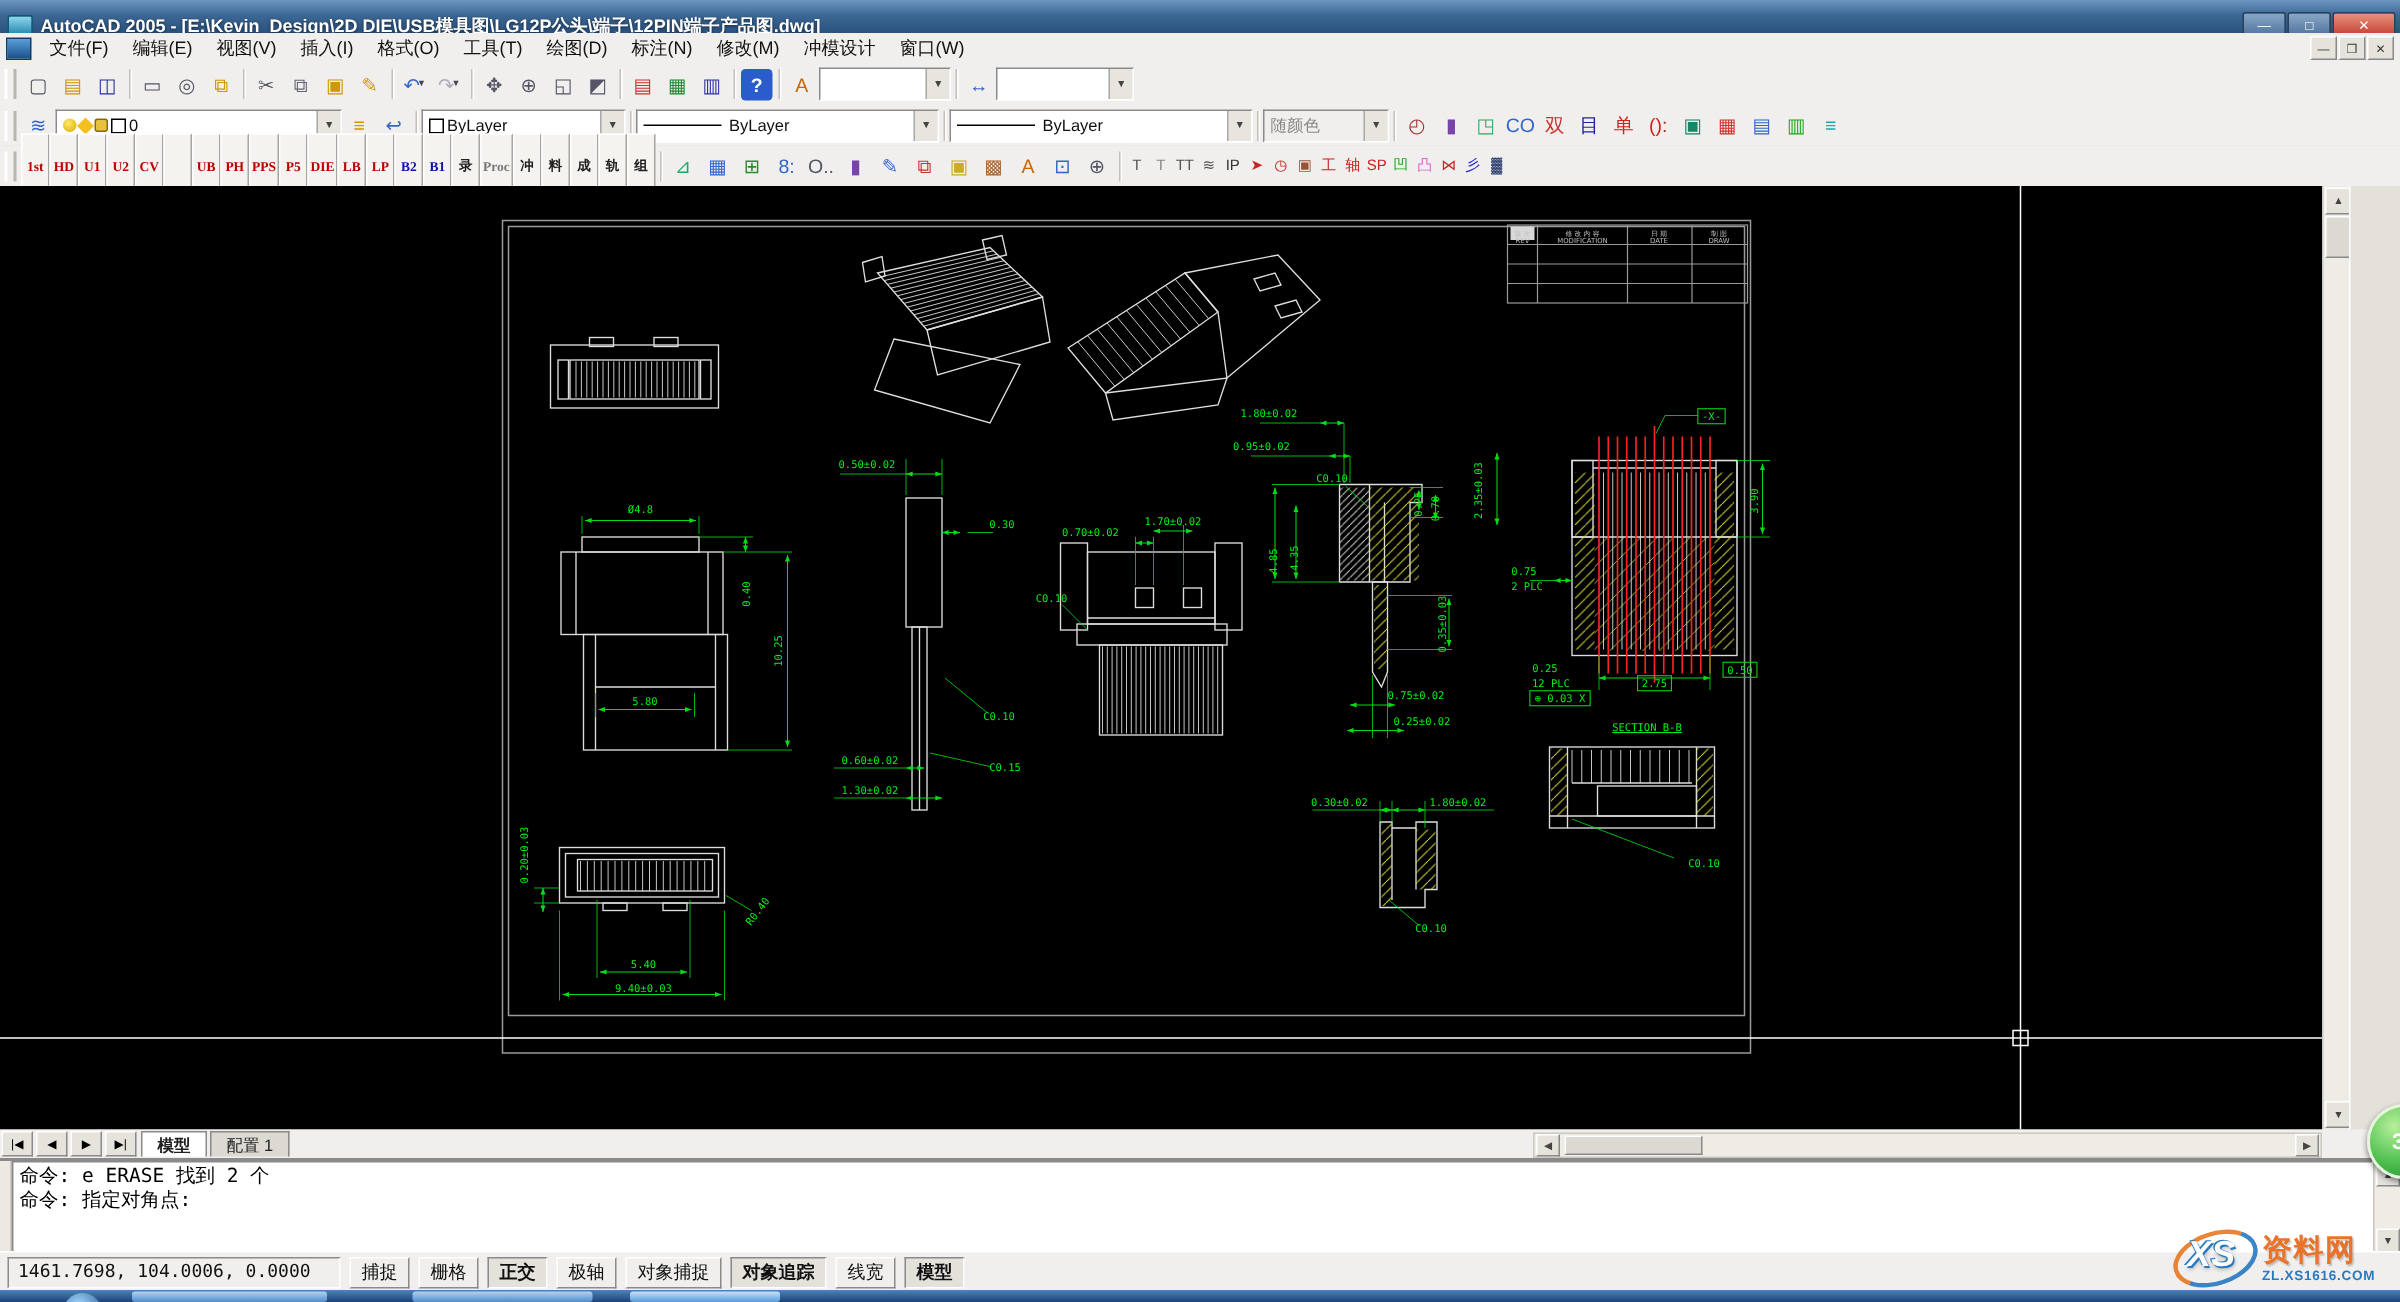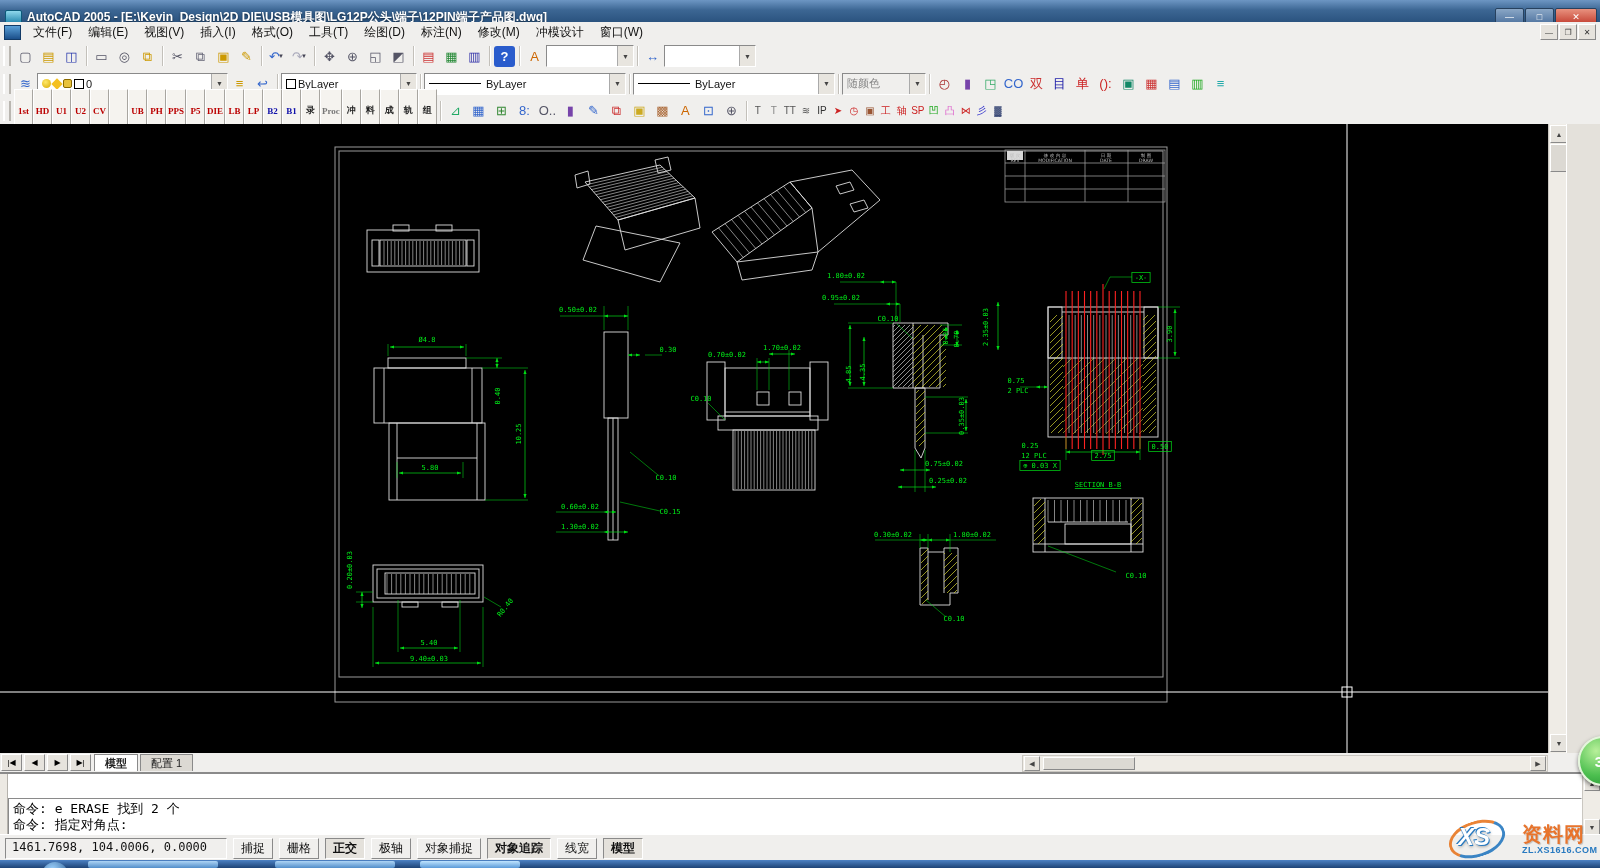--- a/index.html
+++ b/index.html
@@ -61,42 +61,42 @@
   .tabrow{position:absolute;top:753px;left:0;right:0;height:19px;background:#f0efed;display:flex;align-items:center;border-bottom:1px solid #c9c6c0;}
   .navbtn{width:19px;height:15px;margin:0 1px;font-size:8px;display:flex;align-items:center;justify-content:center;background:#e6e3dd;border:1px solid;border-color:#fff #8a8a8a #8a8a8a #fff;flex:none;}
   .tab{padding:0 10px;height:16px;display:flex;align-items:center;font-size:11px;border:1px solid #8a8a8a;border-bottom:none;background:#dcd9d3;margin-left:2px;flex:none;color:#222;}
   .tab.active{background:#fff;font-weight:bold;}
   .hscroll{position:absolute;left:1022px;right:52px;top:2px;height:15px;background:#efece6;border:1px solid #cac7c1;display:flex;align-items:center;}
   .hthumb{width:90px;height:11px;background:#dcd9d3;border:1px solid;border-color:#fff #8a8a8a #8a8a8a #fff;margin-left:2px;}
 
   
   .cmdwin{position:absolute;top:772px;left:0;right:0;height:62px;background:#fff;border-top:2px solid #8a8a8a;display:flex;}
   .cmd-grip{width:7px;background:#ece9e3;border-right:1px solid #b5b2ac;flex:none;}
-  .cmd-body{flex:1;display:flex;flex-direction:row;font-family:"DejaVu Sans Mono",monospace;font-size:13px;color:#000;align-items:flex-end;}
+  .cmd-body{flex:1;display:flex;flex-direction:row;font-family:"DejaVu Sans Mono",monospace;font-size:13px;color:#000;}
   .cmd-history{flex:1;padding:2px 4px;border:1px solid;border-color:#8a8a8a #fff #fff #8a8a8a;overflow:hidden;}
   .cmd-line{white-space:pre;line-height:16px;}
   .cmd-prompt{height:20px;padding:2px 4px;border-top:1px solid #b5b2ac;white-space:pre;}
   .cmd-scroll{width:17px;background:#efece6;border-left:1px solid #cac7c1;display:flex;flex-direction:column;flex:none;}
   .cmd-scroll .sbtn{width:14px;height:14px;}
   .cmd-scroll .filler{flex:1;}
 
   
   .statusbar{position:absolute;top:834px;left:0;right:0;height:26px;background:#f0efed;border-top:1px solid #fff;display:flex;align-items:center;font-size:12px;color:#111;}
   .coords{width:208px;height:17px;margin-left:5px;padding:1px 6px;font-family:"DejaVu Sans Mono",monospace;font-size:12px;
     border:1px solid;border-color:#8a8a8a #fff #fff #8a8a8a;background:#f0efed;flex:none;}
   .stoggle{margin-left:6px;padding:1px 7px;height:17px;display:flex;align-items:center;border:1px solid;border-color:#fff #8a8a8a #8a8a8a #fff;background:#f0efed;flex:none;}
   .stoggle.active{border-color:#8a8a8a #fff #fff #8a8a8a;background:#e4e1db;font-weight:bold;}
 
   
   .taskbar{position:absolute;top:860px;left:0;right:0;height:8px;background:linear-gradient(180deg,#4d82c4,#1d4376);overflow:hidden;}
   .orb{position:absolute;top:2px;left:42px;width:26px;height:26px;border-radius:50%;background:radial-gradient(circle at 40% 30%,#9fd4ff,#16457e);}
   .titem{position:absolute;top:1px;height:7px;border-radius:2px;background:linear-gradient(180deg,#bfe4ff,#5a9ad8);opacity:.85;}
 
   
-  .watermark{position:absolute;top:816px;left:1448px;width:150px;height:46px;z-index:40;display:flex;align-items:center;pointer-events:none;gap:14px;}
+  .watermark{position:absolute;top:816px;left:1448px;width:150px;height:46px;z-index:40;display:flex;align-items:center;pointer-events:none;}
   .wm-logo{position:relative;width:58px;height:36px;flex:none;}
   .wm-ellipse{position:absolute;inset:0;border:3px solid #e87722;border-bottom-color:#2779c0;border-right-color:#2779c0;border-radius:50%;transform:rotate(-18deg);opacity:.9;}
   .wm-xs{position:absolute;left:10px;top:2px;font-size:24px;font-style:italic;font-weight:bold;color:#fff;text-shadow:1px 1px 0 #2779c0,-1px -1px 0 #2779c0,1px 2px 3px rgba(0,0,0,.3);}
   .wm-right{margin-left:2px;}
   .wm-text{font-size:20px;font-weight:bold;color:#e8742c;line-height:22px;letter-spacing:1px;text-shadow:1px 1px 1px rgba(0,0,0,.2);}
   .wm-url{font-size:9px;font-weight:bold;color:#2779c0;letter-spacing:.5px;}
 
   
   .g{stroke:#dedede;stroke-width:0.9;fill:none;}
   .gt{stroke:#dedede;stroke-width:0.6;fill:none;}

